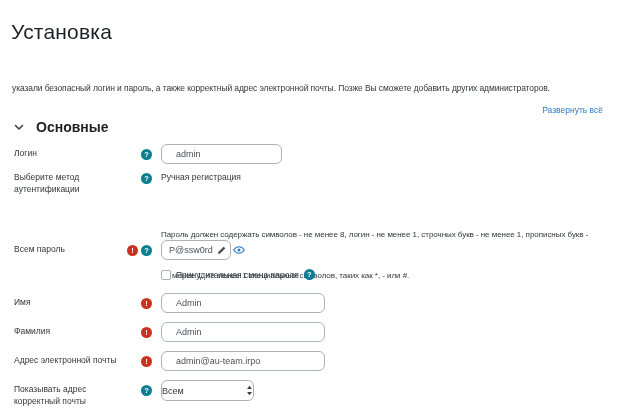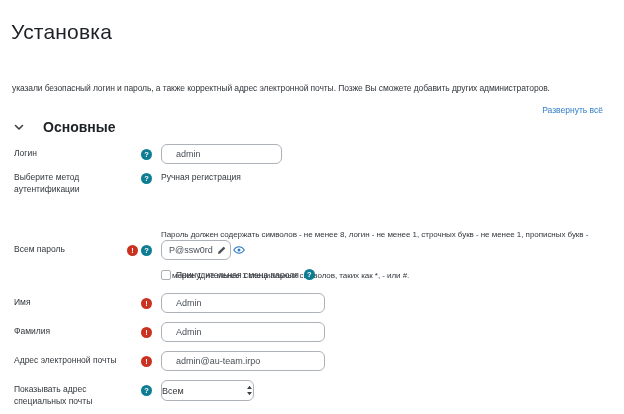--- a/index.html
+++ b/index.html
@@ -4,21 +4,21 @@
 <style>
   html,body{margin:0;padding:0;}
   body{
     width:624px;height:414px;position:relative;overflow:hidden;
     background:#ffffff;color:#32373c;
     font-family:"Liberation Sans", sans-serif;
   }
   .page-title{position:absolute;left:11px;top:6px;font-size:21px;font-weight:normal;color:#1d2125;letter-spacing:.2px;}
   .intro{position:absolute;left:12px;top:55px;font-size:8.5px;line-height:13.5px;color:#32373c;letter-spacing:-0.1px;white-space:pre;}
   .expand-all{position:absolute;right:21px;top:105px;font-size:8.5px;color:#2f7cc6;cursor:pointer;white-space:nowrap;}
-  .section-header{position:absolute;left:14px;top:119px;display:flex;align-items:center;gap:19px;}
+  .section-header{position:absolute;left:14px;top:119px;display:flex;align-items:center;gap:12px;}
   .section-header .chev{display:flex;align-items:center;}
   .section-title{font-size:14px;font-weight:bold;color:#1d2125;}
 
   .row{position:absolute;left:0;width:624px;}
   .lbl{position:absolute;left:14px;top:4px;width:112px;font-size:8.5px;line-height:11.5px;color:#32373c;white-space:pre-line;}
   .ics{position:absolute;left:108px;top:5px;width:44px;display:flex;justify-content:flex-end;gap:3px;}
   .ico{width:11px;height:11px;border-radius:50%;color:#fff;font-size:7.5px;font-weight:bold;
        display:flex;align-items:center;justify-content:center;line-height:1;flex:0 0 auto;}
   .ico.help{background:#0d7d93;cursor:pointer;}
   .ico.req{background:#ca3120;}
@@ -156,21 +156,21 @@
   <div class="ics">
     <span class="ico req">!</span>
   </div>
   <div class="ctl">
     <input class="txt w-name" value="admin@au-team.irpo" style="">
   </div>
 </div>
 
 <div class="row r-vis">
   <div class="lbl">Показывать адрес
-специальных почты</div>
+корректный почты</div>
   <div class="ics">
     <span class="ico help">?</span>
   </div>
   <div class="ctl">
     <div class="sel">
       <span class="selval">Всем</span>
       <span class="arrows">
         <svg width="7" height="11" viewBox="0 0 8 12">
             <path d="M4 0.5l2.8 3.8H1.2z" fill="#3a3f44"></path>
             <path d="M4 11.5L1.2 7.7h5.6z" fill="#3a3f44"></path>

